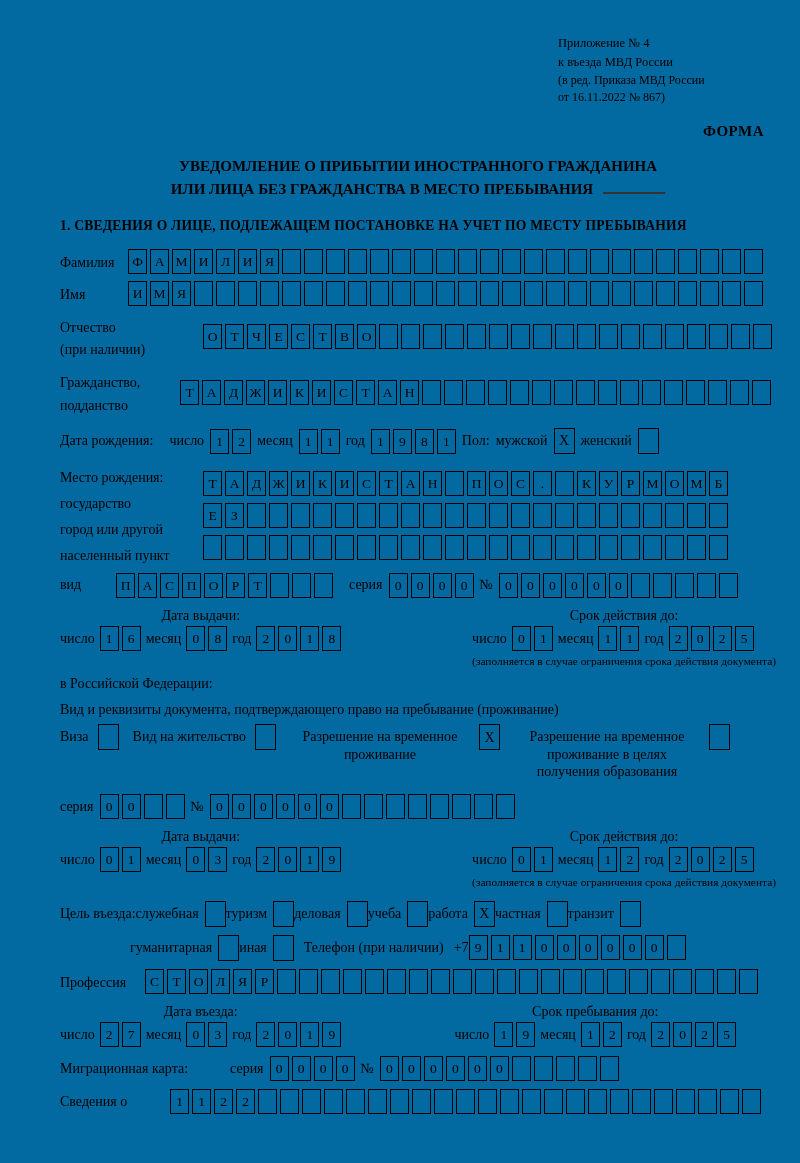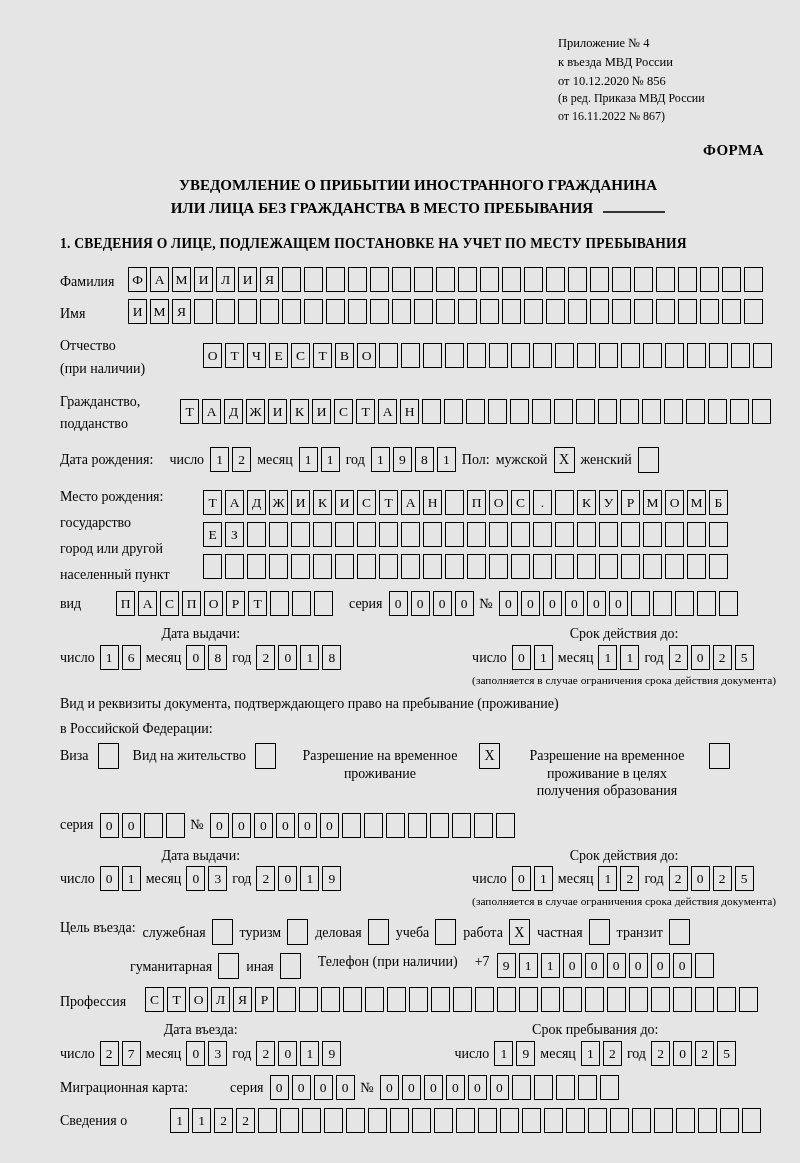--- a/index.html
+++ b/index.html
@@ -1,18 +1,18 @@
 <!DOCTYPE html>
 <html><head>
 <meta charset="utf-8">
 <style>
   html,body{margin:0;padding:0;background:#fff;}
   .page{
     position:relative; width:800px; height:1163px; overflow:hidden;
-    background:#e5e5e5; color:#000; box-sizing:border-box;
+    background:#0369a1; color:#000; box-sizing:border-box;
     padding:34px 24px 10px 60px;
     font-family:"Liberation Serif","DejaVu Serif",serif;
     font-size:14px; line-height:1.25;
   }
   
   .annex{margin-left:auto; width:218px; font-size:12.5px; line-height:1.5;}
   .annex .ed{font-size:12px; line-height:1.45;}
   .annex .ed:first-of-type{margin-top:6px;}
   .forma{text-align:right; font-weight:bold; font-size:15px; margin-top:16px; padding-right:12px; letter-spacing:.5px;}
   .title{text-align:center; font-weight:bold; font-size:15px; margin-top:14px; line-height:1.55;}
@@ -47,33 +47,32 @@
   .dgrp-title{text-align:center; margin-bottom:2px;}
   .drow{display:flex; align-items:center; gap:5px;}
   .dnote{font-size:11.4px; margin-top:3px; align-self:flex-end; white-space:nowrap;}
 
   .options{display:flex; align-items:flex-start; margin-top:6px; gap:14px;}
   .opt{display:flex; align-items:flex-start; gap:9px;}
   .opt .opt-label{padding-top:4px;}
   .opt .wrap2{max-width:180px; text-align:center; padding-top:4px;}
   .opt .wrap3{max-width:186px; text-align:center; padding-top:4px;}
 
-  .purpose-line{display:flex; gap:7px; margin-top:11px; flex-wrap:nowrap;}
+  .purpose-line{display:flex; align-items:center; margin-top:11px; flex-wrap:nowrap;}
   .purpose-line2{margin-left:70px; margin-top:8px;}
   .pair{display:flex; align-items:center; gap:6px;}
 </style>
 </head>
 <body>
 
 <div class="page">
 
   <div class="annex">
     <div>Приложение № 4</div>
     <div>к въезда МВД России</div>
-    <div>от 10.12.2020 № 856</div>
     <div class="ed">(в ред. Приказа МВД России</div>
     <div class="ed">от 16.11.2022 № 867)</div>
   </div>
 
   <div class="forma">ФОРМА</div>
 
   <div class="title">
     <span>УВЕДОМЛЕНИЕ О ПРИБЫТИИ ИНОСТРАННОГО ГРАЖДАНИНА</span><br>
     <span>ИЛИ ЛИЦА БЕЗ ГРАЖДАНСТВА В МЕСТО ПРЕБЫВАНИЯ</span><span class="tunder"></span>
   </div>
@@ -415,22 +414,22 @@
             <span class="cell">2</span>
             <span class="cell">0</span>
             <span class="cell">2</span>
             <span class="cell">5</span>
           </span>
       </div>
       <div class="dnote">(заполняется в случае ограничения срока действия документа)</div>
     </div>
   </div>
 
+  <div style="margin-top:7px;">в Российской Федерации:</div>
   <div style="margin-top:8px;">Вид и реквизиты документа, подтверждающего право на пребывание (проживание)</div>
-  <div style="margin-top:7px;">в Российской Федерации:</div>
 
   <div class="options">
     <div class="opt">
       <span class="opt-label">Виза</span>
       <span class="checkbox"></span>
     </div>
     <div class="opt">
       <span class="opt-label">Вид на жительство</span>
       <span class="checkbox"></span>
     </div>

